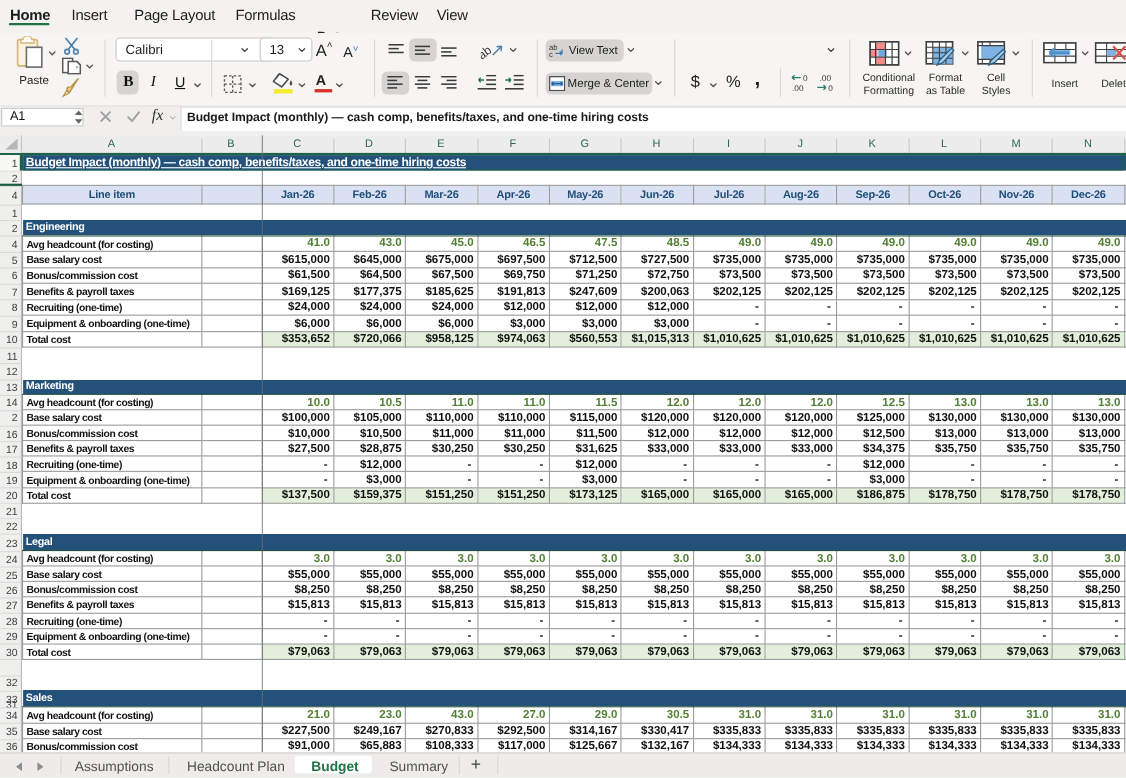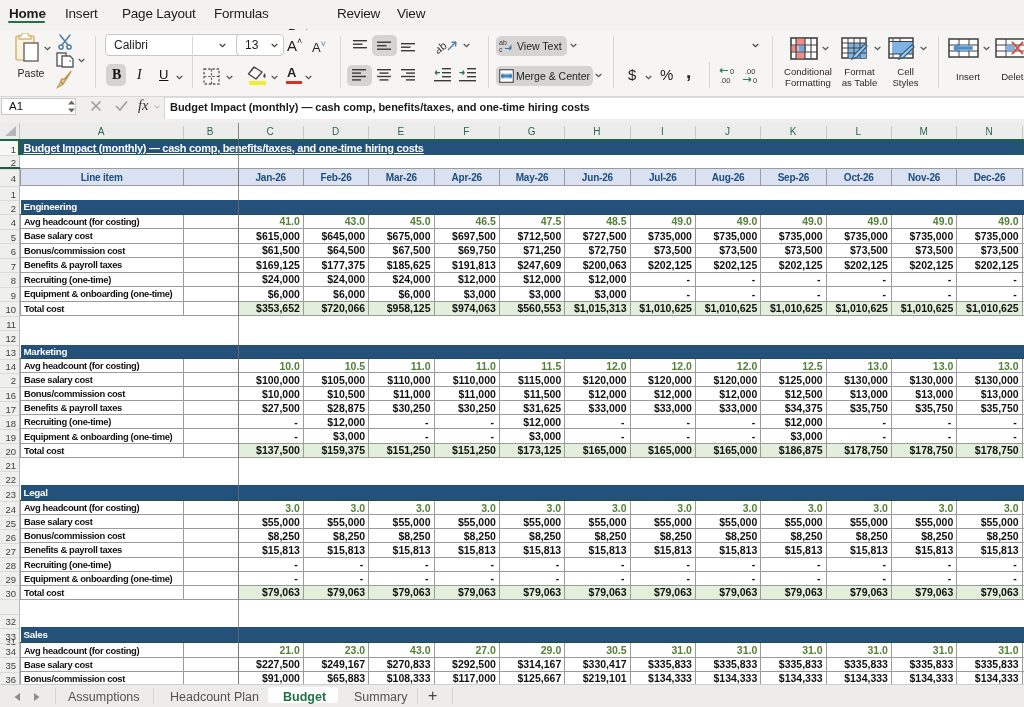--- a/index.html
+++ b/index.html
@@ -881,21 +881,21 @@
           <td class="sliver"></td>
         </tr>
         <tr class="money" style="height:14.2px">
           <td class="a">Bonus/commission cost</td>
           <td class="b"></td>
           <td class="v">$91,000</td>
           <td class="v">$65,883</td>
           <td class="v">$108,333</td>
           <td class="v">$117,000</td>
           <td class="v">$125,667</td>
-          <td class="v">$219,101</td>
+          <td class="v">$132,167</td>
           <td class="v">$134,333</td>
           <td class="v">$134,333</td>
           <td class="v">$134,333</td>
           <td class="v">$134,333</td>
           <td class="v">$134,333</td>
           <td class="v">$134,333</td>
           <td class="sliver"></td>
         </tr>
       </tbody>
     </table>

